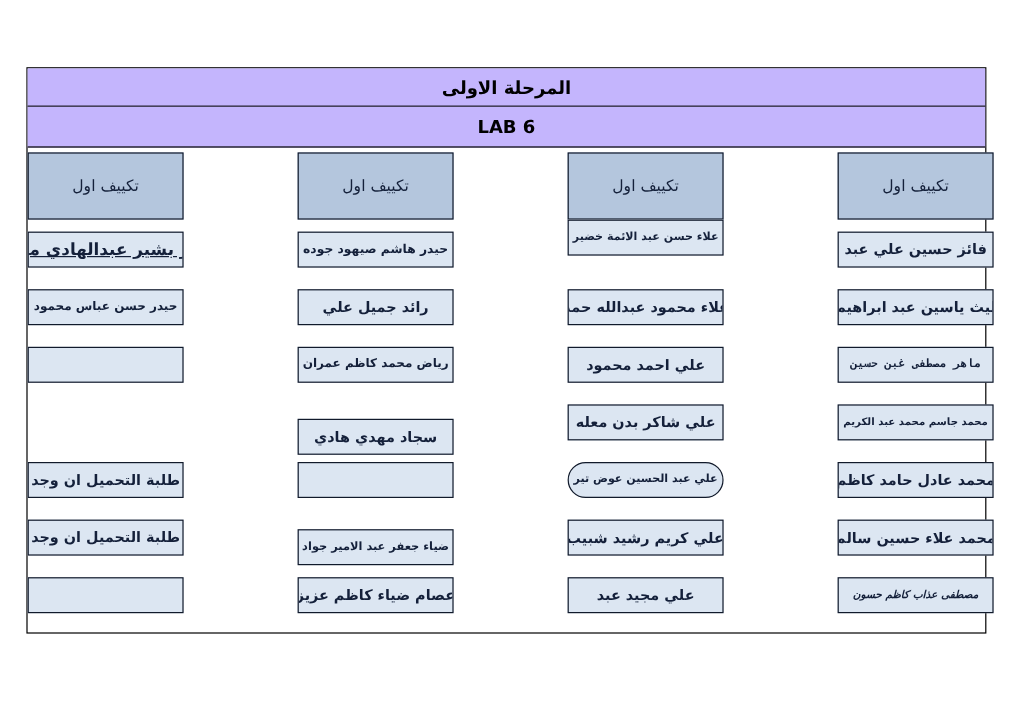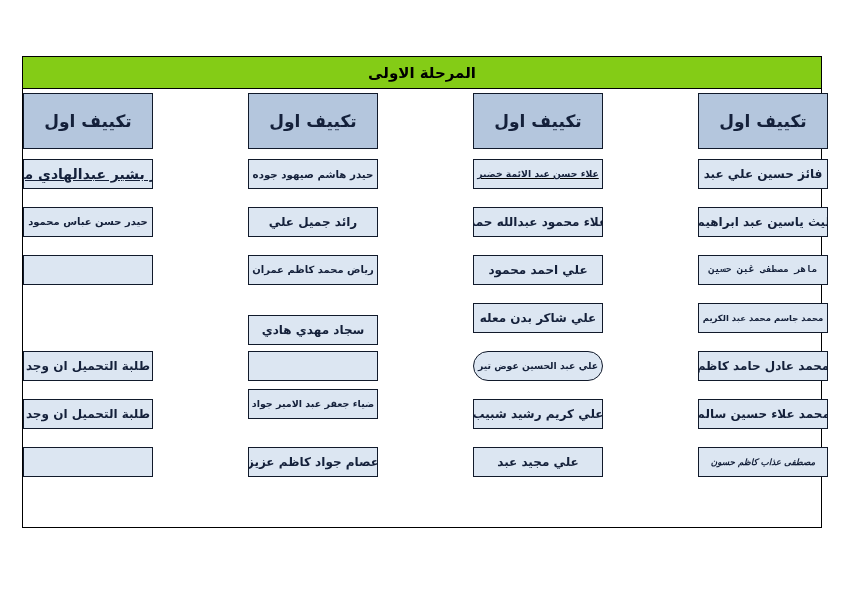--- a/index.html
+++ b/index.html
@@ -28,21 +28,21 @@
   }
 
   
   .title-row {
     height: 32px;
     display: flex;
     align-items: center;
     justify-content: center;
     border-bottom: 1.5px solid #000000;
     box-sizing: border-box;
-    background: #84cc16;
+    background: #c4b5fd;
   }
   .title-row.stage .title-text {
     font-size: 15px;
     font-weight: 700;
     color: #000000;
     letter-spacing: 0;
   }
   .title-row.lab {
     height: 34px;
   }
@@ -73,22 +73,22 @@
     right: 0;
     height: 56px;
     background: #b4c6dd;
     border: 1.3px solid #111a2b;
     box-sizing: border-box;
     display: flex;
     align-items: center;
     justify-content: center;
   }
   .col-header .hdr-text {
-    font-size: 17px;
-    font-weight: 700;
+    font-size: 13px;
+    font-weight: 400;
     color: #14203a;
   }
 
   .cell {
     position: absolute;
     left: 0;
     right: 0;
     height: 30px;
     background: #dce6f2;
     border: 1.3px solid #111a2b;
@@ -108,20 +108,23 @@
 </style>
 </head>
 <body>
 
 <div id="doc-frame">
 
   <div class="title-row stage">
     <span class="title-text">المرحلة الاولى</span>
   </div>
 
+  <div class="title-row lab">
+    <span class="title-text">LAB 6</span>
+  </div>
 
   <div id="columns-area">
       <div class="column" style="left: 675px;">
         <div class="col-header">
           <span class="hdr-text">تكييف اول</span>
         </div>
         <div class="cell" style="top: 70px;">
           <span class="cell-text">فائز حسين علي عبد</span>
         </div>
         <div class="cell" style="top: 118px;">
@@ -140,21 +143,21 @@
           <span class="cell-text">محمد علاء حسين سالم</span>
         </div>
         <div class="cell" style="top: 358px; font-style: italic;">
           <span class="cell-text" style="font-size: 8.75px;">مصطفى عذاب كاظم حسون</span>
         </div>
       </div>
       <div class="column" style="left: 450px;">
         <div class="col-header">
           <span class="hdr-text">تكييف اول</span>
         </div>
-        <div class="cell" style="top: 70px; text-decoration: underline;">
+        <div class="cell" style="top: 60px;">
           <span class="cell-text" style="font-size: 9.25px;">علاء حسن عبد الائمة خضير</span>
         </div>
         <div class="cell" style="top: 118px;">
           <span class="cell-text">علاء محمود عبدالله حمد</span>
         </div>
         <div class="cell" style="top: 166px;">
           <span class="cell-text">علي احمد محمود</span>
         </div>
         <div class="cell" style="top: 214px;">
           <span class="cell-text">علي شاكر بدن معله</span>
@@ -181,25 +184,25 @@
         </div>
         <div class="cell" style="top: 166px;">
           <span class="cell-text" style="font-size: 10px;">رياض محمد كاظم عمران</span>
         </div>
         <div class="cell" style="top: 226px;">
           <span class="cell-text">سجاد مهدي هادي</span>
         </div>
         <div class="cell" style="top: 262px;">
           <span class="cell-text" style="font-size: 10px; margin-top: 48px;">سمير طالب علي حسون</span>
         </div>
-        <div class="cell" style="top: 300px;">
+        <div class="cell" style="top: 318px;">
           <span class="cell-text" style="font-size: 9.5px;">ضياء جعفر عبد الامير جواد</span>
         </div>
         <div class="cell" style="top: 358px;">
-          <span class="cell-text">عصام جواد كاظم عزيز</span>
+          <span class="cell-text">عصام ضياء كاظم عزيز</span>
         </div>
       </div>
       <div class="column" style="left: 0px;">
         <div class="col-header">
           <span class="hdr-text">تكييف اول</span>
         </div>
         <div class="cell" style="top: 70px;">
           <span class="cell-text" style="font-size: 14px; text-decoration: underline;">حيدر بشير عبدالهادي مهدي</span>
         </div>
         <div class="cell" style="top: 118px;">

